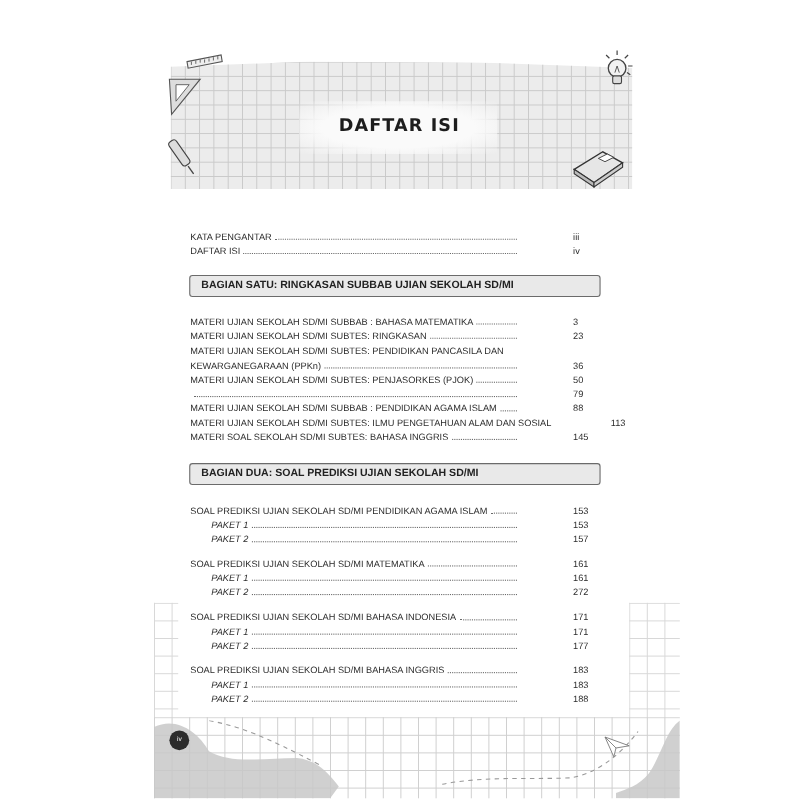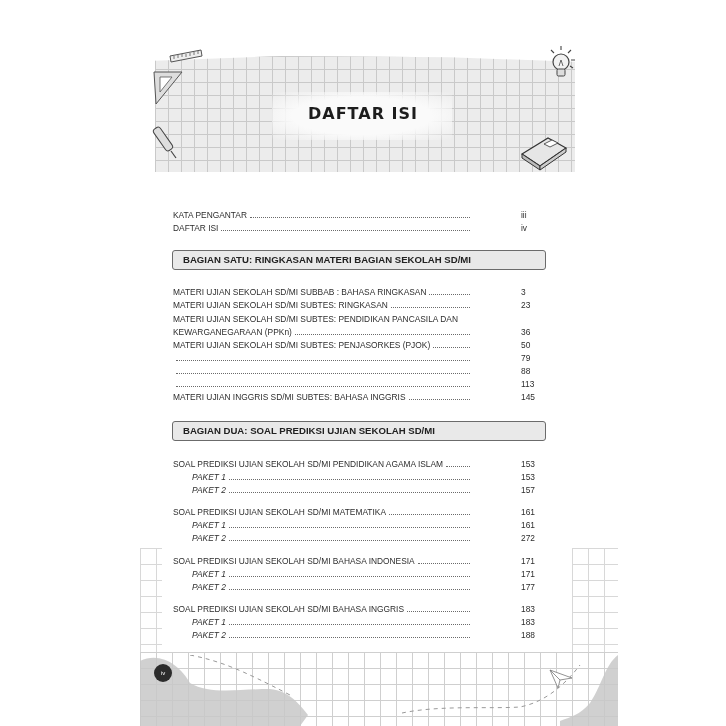--- a/index.html
+++ b/index.html
@@ -90,24 +90,24 @@
       <span class="dots"></span>
       <span class="pg">iii</span>
   </div>
   <div class="row" style="top:222px">
     <span class="lbl">DAFTAR ISI</span>
       <span class="dots"></span>
       <span class="pg">iv</span>
   </div>
 </div>
 
-<div class="section" style="top:250px">BAGIAN SATU: RINGKASAN MATERI BAGIAN SEKOLAH SD/MI</div>
+<div class="section" style="top:250px">BAGIAN SATU: RINGKASAN SUBBAB UJIAN SEKOLAH SD/MI</div>
 <div class="toc">
   <div class="row" style="top:286px">
-      <span class="lbl">MATERI UJIAN SEKOLAH SD/MI SUBBAB : BAHASA RINGKASAN</span>
+      <span class="lbl">MATERI UJIAN SEKOLAH SD/MI SUBBAB : BAHASA MATEMATIKA</span>
       <span class="dots"></span>
       <span class="pg">3</span>
     </div>
   <div class="row" style="top:299px">
       <span class="lbl">MATERI UJIAN SEKOLAH SD/MI SUBTES: RINGKASAN</span>
       <span class="dots"></span>
       <span class="pg">23</span>
     </div>
   <div class="row nodots" style="top:313px">
       <span class="lbl">MATERI UJIAN SEKOLAH SD/MI SUBTES: PENDIDIKAN PANCASILA DAN</span>
@@ -122,29 +122,31 @@
   <div class="row" style="top:339px">
       <span class="lbl">MATERI UJIAN SEKOLAH SD/MI SUBTES: PENJASORKES (PJOK)</span>
       <span class="dots"></span>
       <span class="pg">50</span>
     </div>
   <div class="row" style="top:352px">
       <span class="dots"></span>
       <span class="pg">79</span>
     </div>
   <div class="row" style="top:365px">
+      <span class="lbl">MATERI UJIAN SEKOLAH SD/MI SUBBAB : PENDIDIKAN AGAMA ISLAM</span>
       <span class="dots"></span>
       <span class="pg">88</span>
     </div>
   <div class="row" style="top:378px">
+      <span class="lbl">MATERI UJIAN SEKOLAH SD/MI SUBTES: ILMU PENGETAHUAN ALAM DAN SOSIAL</span>
       <span class="dots"></span>
       <span class="pg">113</span>
     </div>
   <div class="row" style="top:391px">
-      <span class="lbl">MATERI UJIAN INGGRIS SD/MI SUBTES: BAHASA INGGRIS</span>
+      <span class="lbl">MATERI SOAL SEKOLAH SD/MI SUBTES: BAHASA INGGRIS</span>
       <span class="dots"></span>
       <span class="pg">145</span>
     </div>
 </div>
 
 <div class="section" style="top:421px">BAGIAN DUA: SOAL PREDIKSI UJIAN SEKOLAH SD/MI</div>
 <div class="toc">
   <div class="row" style="top:458px">
       <span class="lbl">SOAL PREDIKSI UJIAN SEKOLAH SD/MI PENDIDIKAN AGAMA ISLAM</span>
       <span class="dots"></span>

